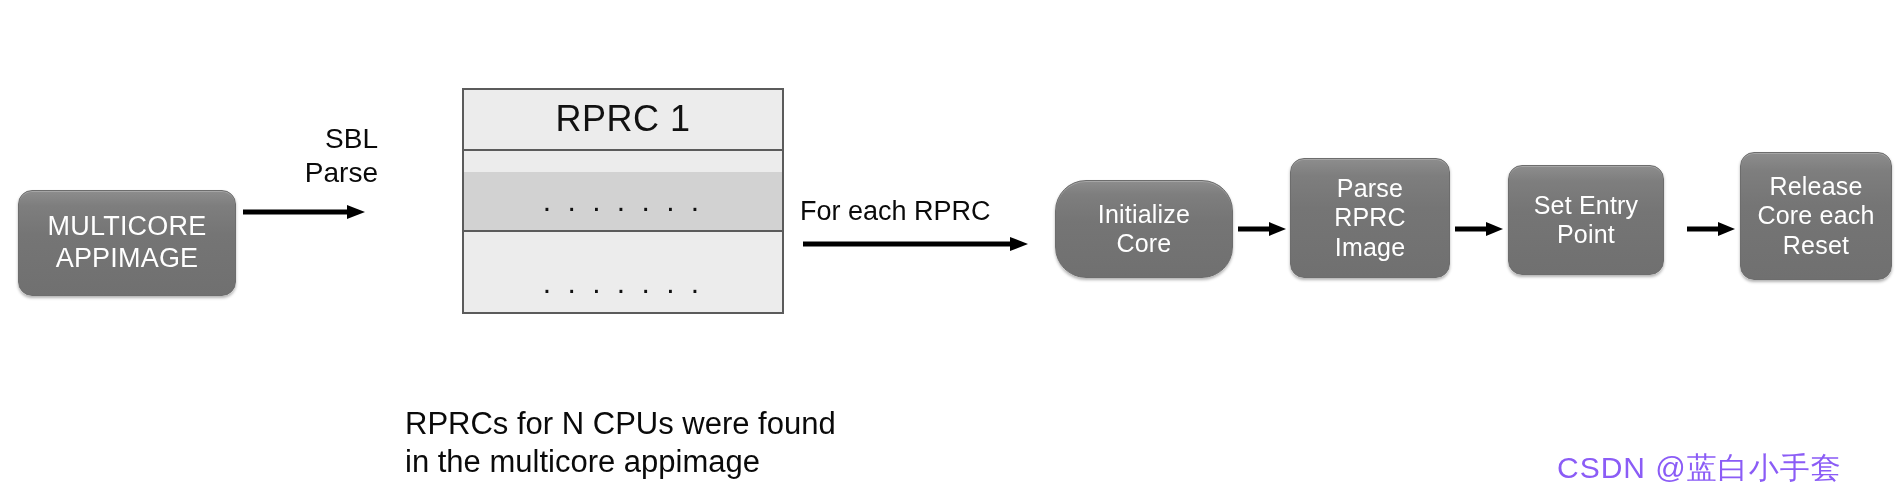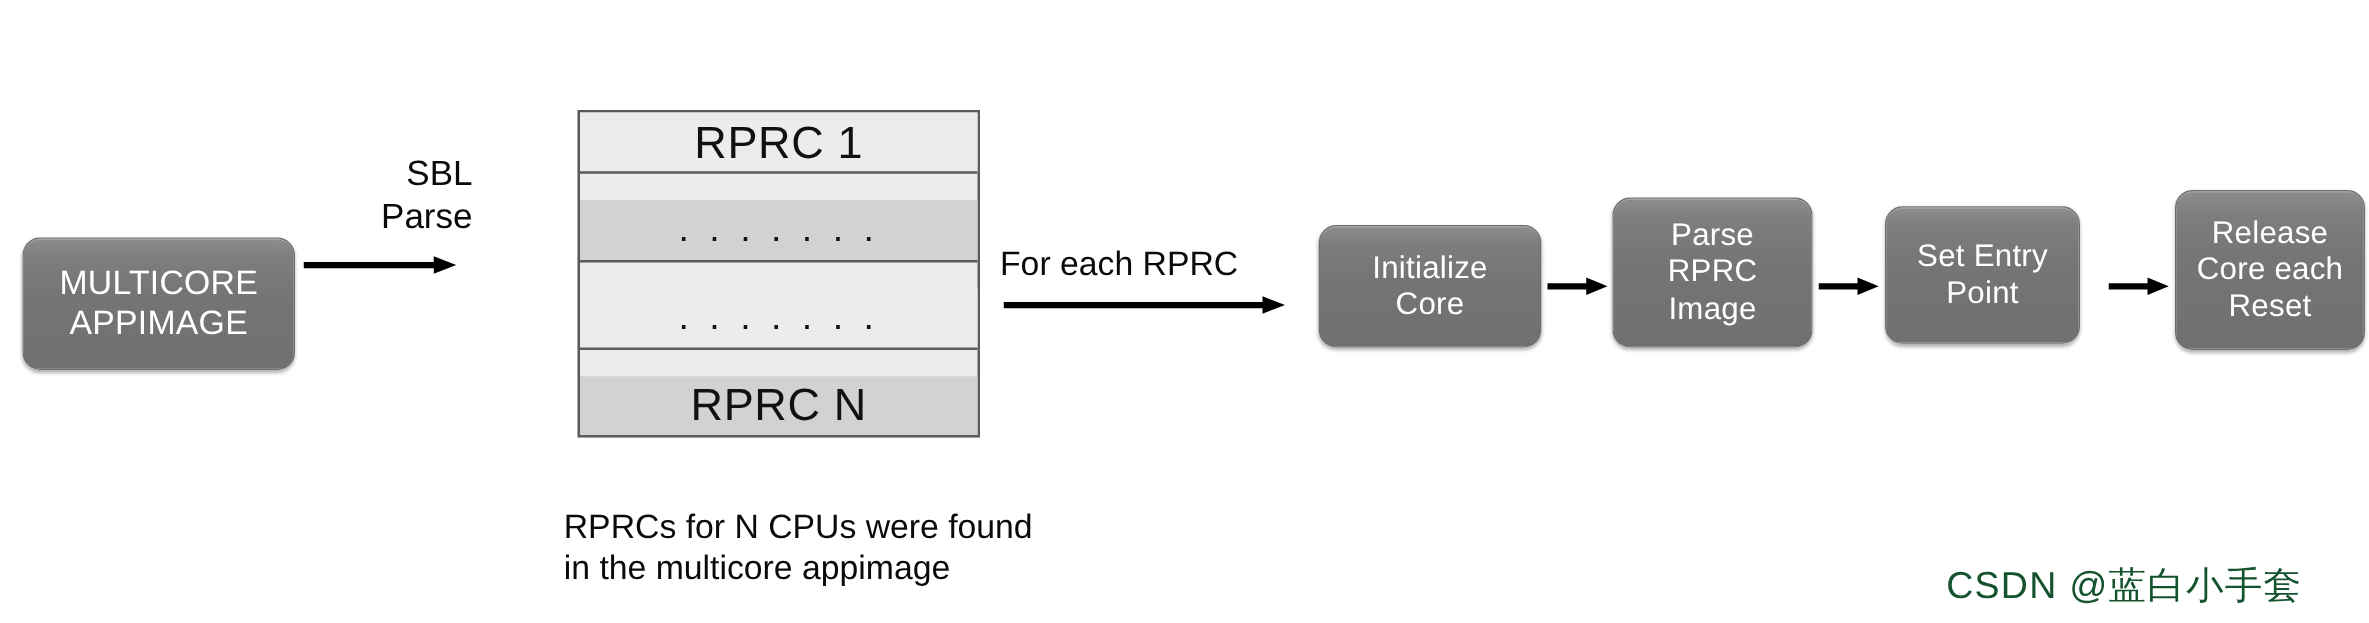--- a/index.html
+++ b/index.html
@@ -73,27 +73,27 @@
 
   
   .label {
     position: absolute;
     color: #0a0a0a;
     white-space: pre-line;
     line-height: 1.22;
   }
   #sbl-parse-label   { font-size: 28px; text-align: right; }
   #for-each-label    { font-size: 27px; text-align: left; }
-  #table-caption     { font-size: 27px; text-align: left; margin-left: 46px; }
+  #table-caption     { font-size: 31px; text-align: left; }
 
   
   #watermark {
     position: absolute;
     font-size: 30px;
-    color: #14532d;
+    color: #8b5cf6;
     letter-spacing: 1px;
     white-space: nowrap;
     user-select: none;
   }
 </style>
 </head>
 <body>
 
 <div id="canvas">
 
@@ -103,40 +103,39 @@
   <div class="label" id="sbl-parse-label" style="left:258px; top:122px; width:120px;">SBL
 Parse</div>
 
   <div class="arrow" id="arrow-source-table" style="left:243px; top:205px; width:122px;">
     <svg width="122" height="14" viewBox="0 0 122 14" aria-hidden="true">
       <line x1="0" y1="7" x2="106" y2="7" stroke="#000" stroke-width="5"></line>
       <polygon points="104,0 122,7 104,14" fill="#000"></polygon>
     </svg>
   </div>
 
-  <div id="rprc-table" style="left:462px; top:88px; width:322px; height:262px;gap:21px;">
+  <div id="rprc-table" style="left:462px; top:88px; width:322px; height:226px;gap:21px;">
     <div class="trow light">RPRC 1</div>
     <div class="trow dark dots">. . . . . . .</div>
     <div class="trow light dots">. . . . . . .</div>
-    <div class="trow dark">RPRC N</div>
   </div>
 
   <div class="label" id="table-caption" style="left:405px; top:405px; width:470px;">RPRCs for N CPUs were found
 in the multicore appimage</div>
 
   <div class="label" id="for-each-label" style="left:800px; top:195px; width:240px;">For each RPRC</div>
 
   <div class="arrow" id="arrow-table-step1" style="left:803px; top:237px; width:225px;">
     <svg width="225" height="14" viewBox="0 0 225 14" aria-hidden="true">
       <line x1="0" y1="7" x2="209" y2="7" stroke="#000" stroke-width="5"></line>
       <polygon points="207,0 225,7 207,14" fill="#000"></polygon>
     </svg>
   </div>
 
-  <div class="gbox small" style="left:1055px; top:180px; width:178px; height:98px;">Initialize
+  <div class="gbox small" style="left:1055px; top:180px; width:178px; height:98px;border-radius:31px;">Initialize
 Core</div>
 
   <div class="arrow" style="left:1238px; top:222px; width:48px;">
     <svg width="48" height="14" viewBox="0 0 48 14" aria-hidden="true">
       <line x1="0" y1="7" x2="33" y2="7" stroke="#000" stroke-width="5"></line>
       <polygon points="31,0 48,7 31,14" fill="#000"></polygon>
     </svg>
   </div>
 
   <div class="gbox small" style="left:1290px; top:158px; width:160px; height:120px;">Parse

